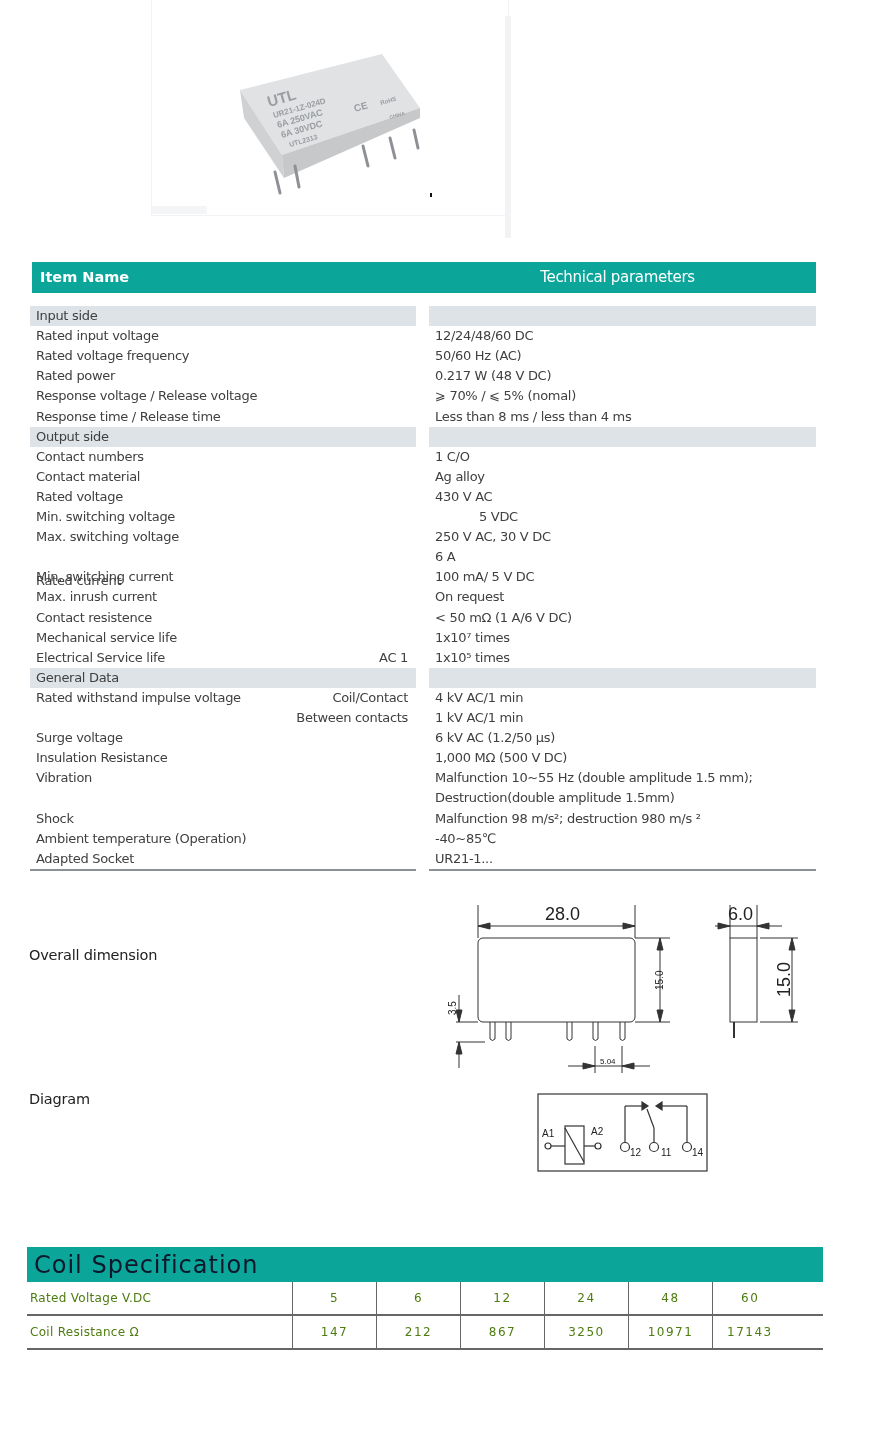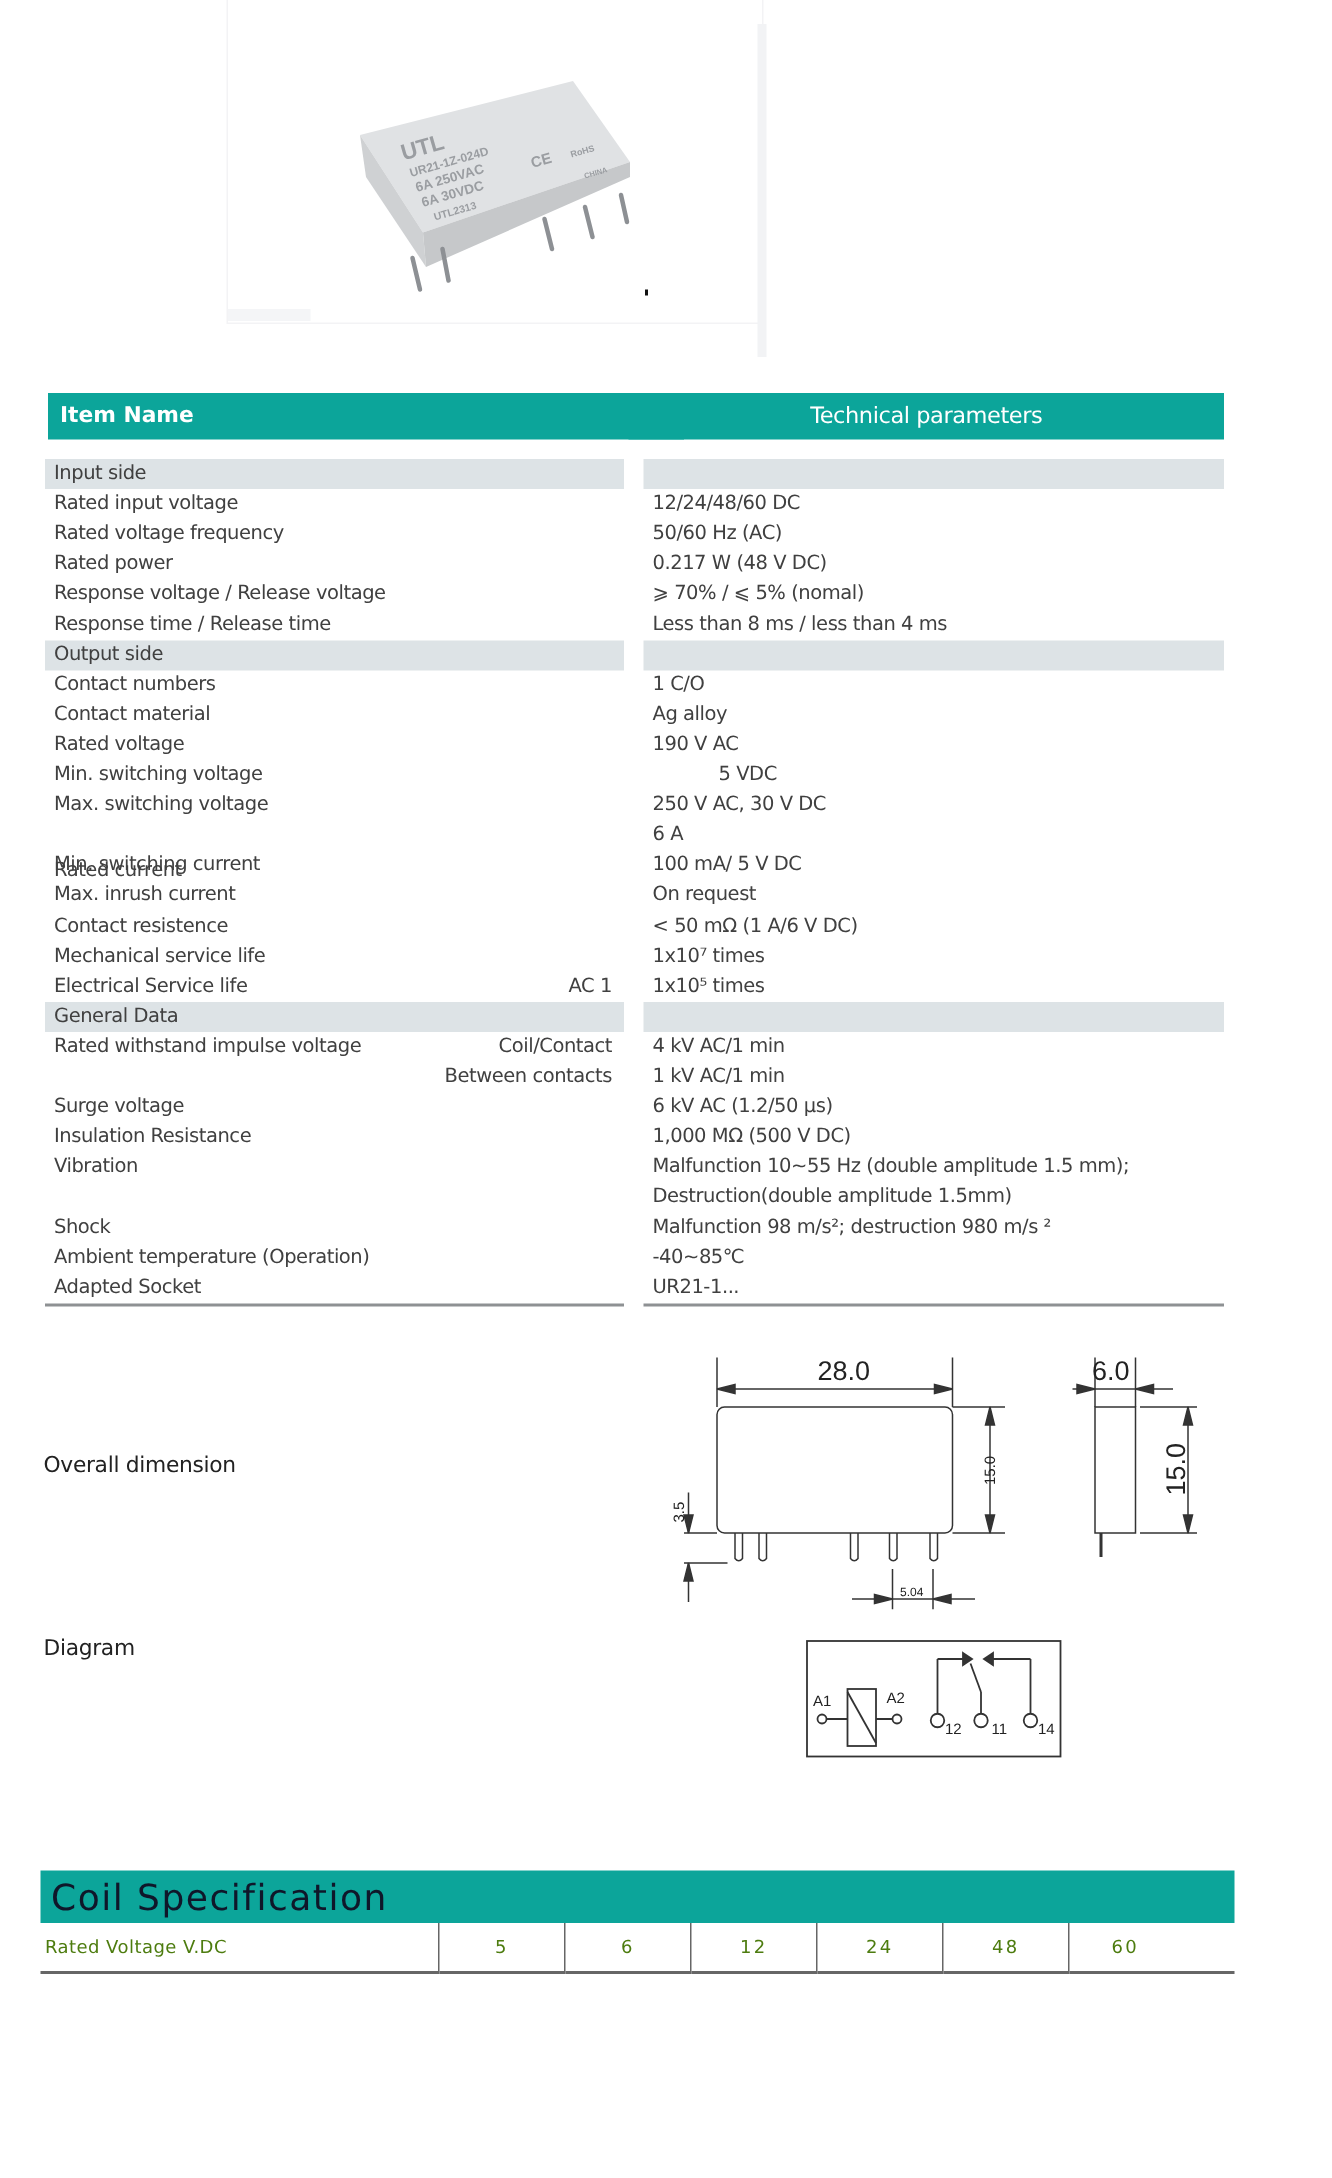--- a/index.html
+++ b/index.html
@@ -89,21 +89,21 @@
     <div class="row right" style="top: 386.4px;">⩾ 70% / ⩽ 5% (nomal)</div>
     <div class="row left" style="top: 406.5px;"><span>Response time / Release time</span></div>
     <div class="row right" style="top: 406.5px;">Less than 8 ms / less than 4 ms</div>
     <div class="row left section" style="top: 426.6px;"><span>Output side</span></div>
     <div class="row right section" style="top: 426.6px;"></div>
     <div class="row left" style="top: 446.7px;"><span>Contact numbers</span></div>
     <div class="row right" style="top: 446.7px;">1 C/O</div>
     <div class="row left" style="top: 466.8px;"><span>Contact material</span></div>
     <div class="row right" style="top: 466.8px;">Ag alloy</div>
     <div class="row left" style="top: 486.9px;"><span>Rated voltage</span></div>
-    <div class="row right" style="top: 486.9px;">190 V AC</div>
+    <div class="row right" style="top: 486.9px;">430 V AC</div>
     <div class="row left" style="top: 507px;"><span>Min. switching voltage</span></div>
     <div class="row right" style="top: 507px; margin-left: 44px;">5 VDC</div>
     <div class="row left" style="top: 527.1px;"><span>Max. switching voltage</span></div>
     <div class="row right" style="top: 527.1px;">250 V AC, 30 V DC</div>
     <div class="row left" style="top: 547.2px; margin-top: 24px;"><span>Rated current</span></div>
     <div class="row right" style="top: 547.2px;">6 A</div>
     <div class="row left" style="top: 567.3px;"><span>Min. switching current</span></div>
     <div class="row right" style="top: 567.3px;">100 mA/ 5 V DC</div>
     <div class="row left" style="top: 587.4px;"><span>Max. inrush current</span></div>
     <div class="row right" style="top: 587.4px;">On request</div>
@@ -131,21 +131,21 @@
     <div class="row right" style="top: 808.5px;">Malfunction 98 m/s²; destruction 980 m/s ²</div>
     <div class="row left" style="top: 828.6px;"><span>Ambient temperature (Operation)</span></div>
     <div class="row right" style="top: 828.6px;">-40~85℃</div>
     <div class="row left" style="top: 848.7px;"><span>Adapted Socket</span></div>
     <div class="row right" style="top: 848.7px;">UR21-1...</div>
   </div>
 
 <div class="rule" style="left:30px;width:386px;"></div>
 <div class="rule" style="left:429px;width:387px;"></div>
 
-<div class="abs sec-label" style="left:29px; top:947px;margin-top:22px;">Overall dimension</div>
+<div class="abs sec-label" style="left:29px; top:947px;">Overall dimension</div>
 
 <svg class="abs" style="left:430px; top:893px;" width="390" height="180" viewBox="0 0 390 180">
   <g stroke="#333" stroke-width="1" fill="none">
 
     <line x1="48" y1="12" x2="48" y2="45"></line>
     <line x1="205" y1="12" x2="205" y2="45"></line>
     <line x1="48" y1="33" x2="205" y2="33"></line>
     <polygon points="48,33 60,30 60,36" fill="#333"></polygon>
     <polygon points="205,33 193,30 193,36" fill="#333"></polygon>
 
@@ -238,14 +238,23 @@
   <tbody>
       <tr>
     <td class="label">Rated Voltage V.DC</td>
     <td class="val" style="width:83px">5</td>
     <td class="val" style="width:83px">6</td>
     <td class="val" style="width:83px">12</td>
     <td class="val" style="width:83px">24</td>
     <td class="val" style="width:83px">48</td>
     <td class="val" style="text-align:left;padding-left:28px;">60</td>
   </tr>
+  <tr>
+    <td class="label">Coil Resistance Ω</td>
+    <td class="val">147</td>
+    <td class="val">212</td>
+    <td class="val">867</td>
+    <td class="val">3250</td>
+    <td class="val">10971</td>
+    <td class="val" style="text-align:left;padding-left:14px;">17143</td>
+  </tr>
 </tbody>
   </table>
 
 </body></html>

